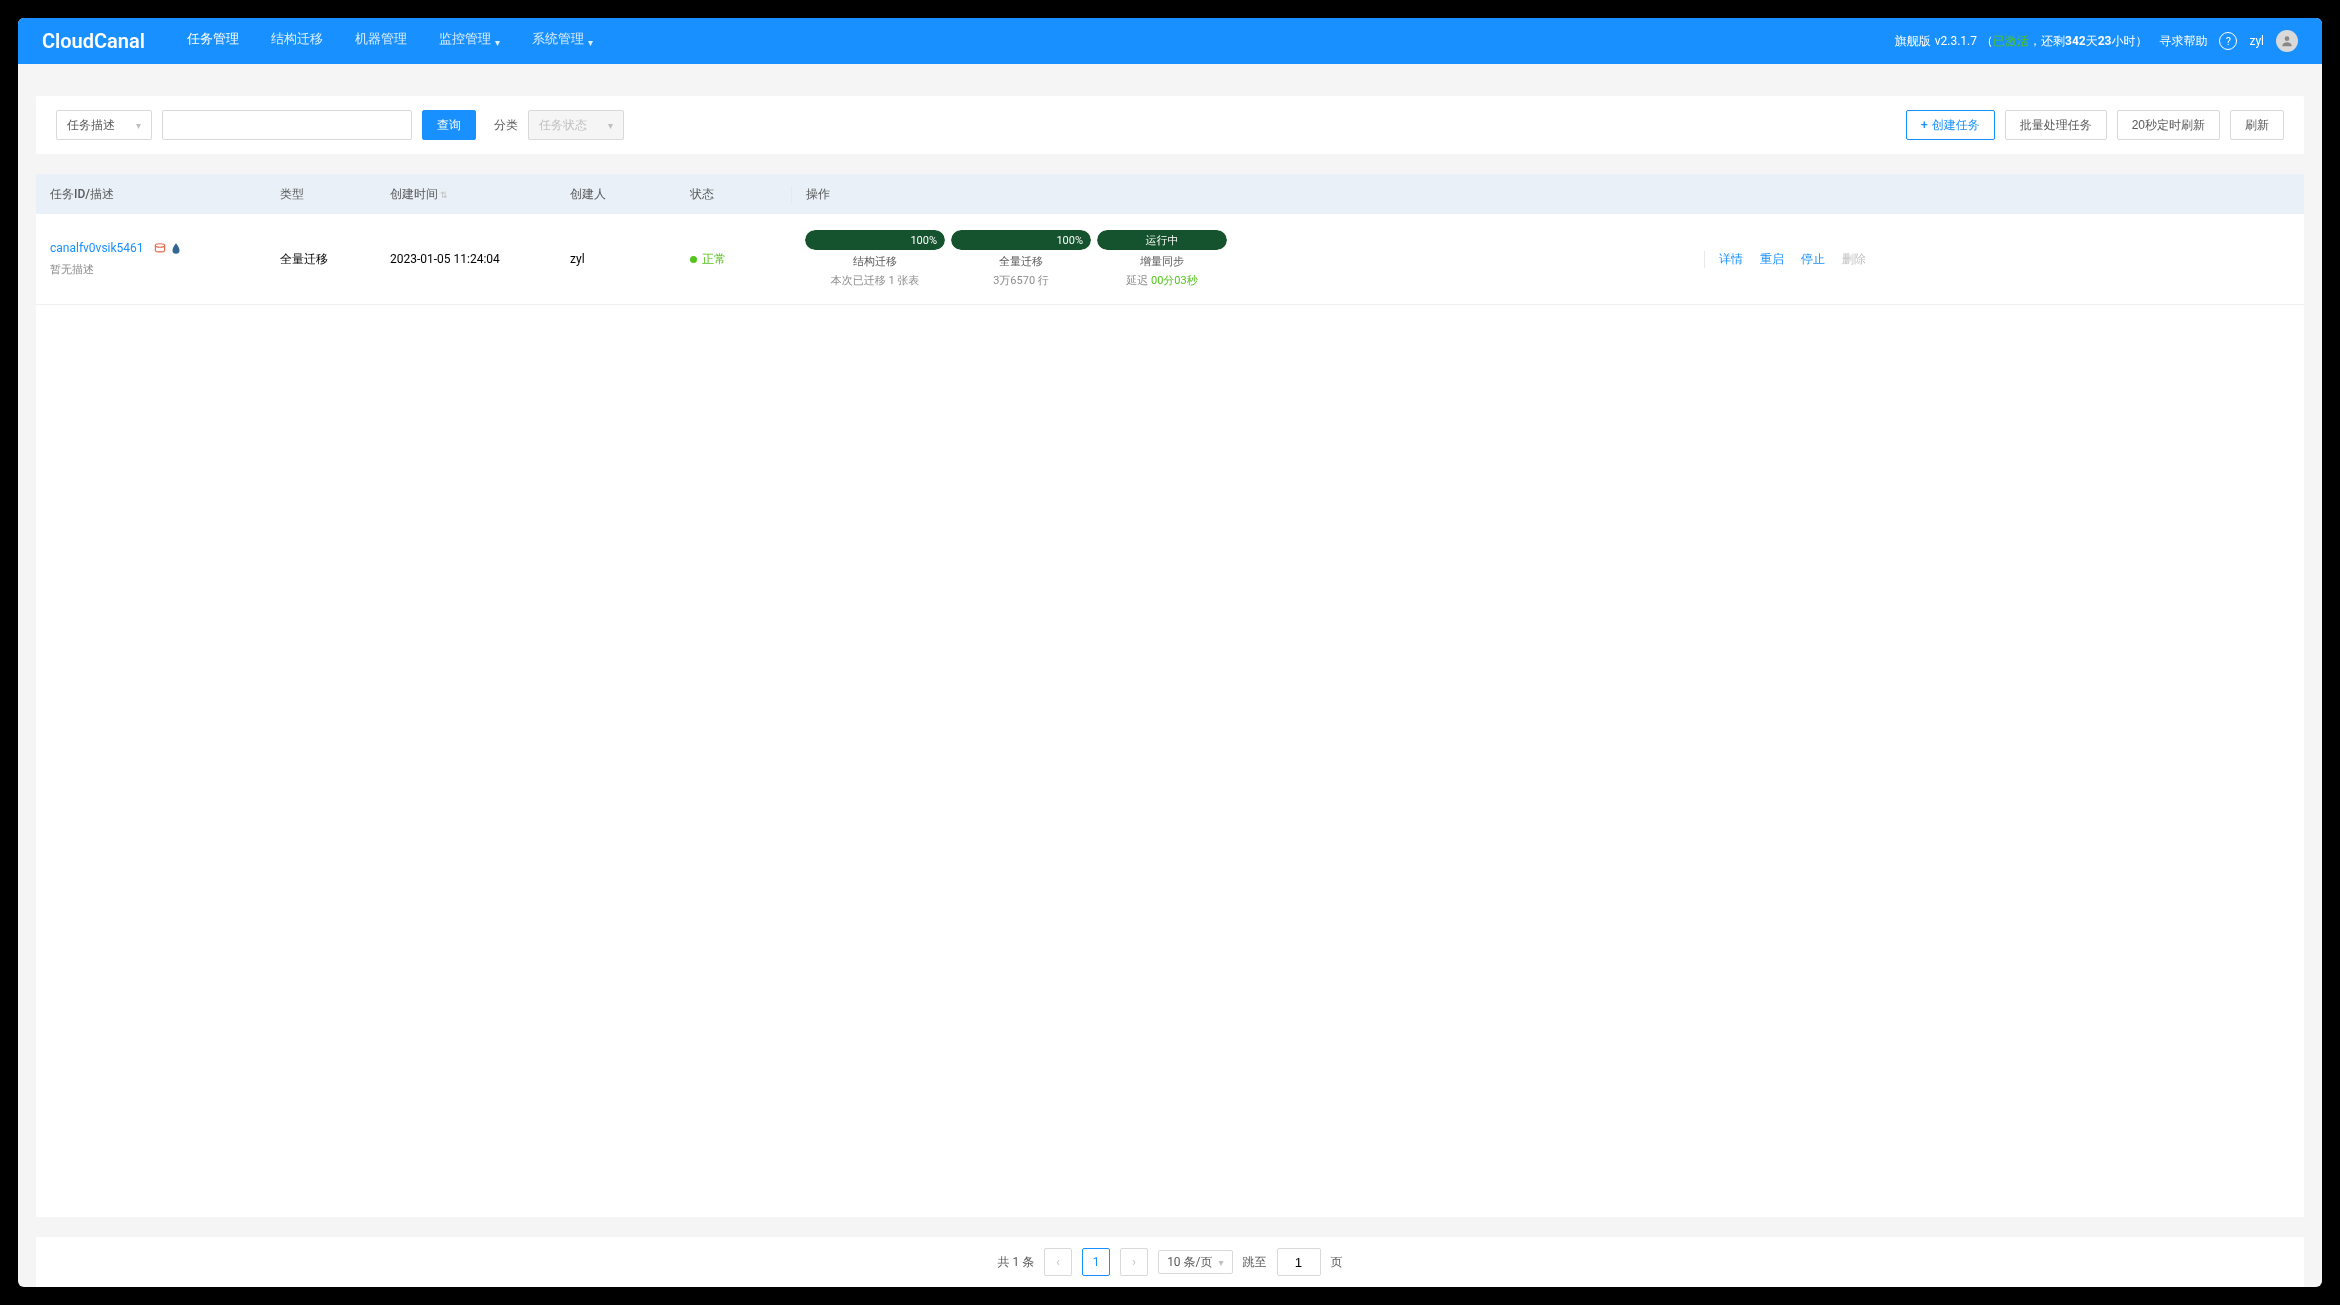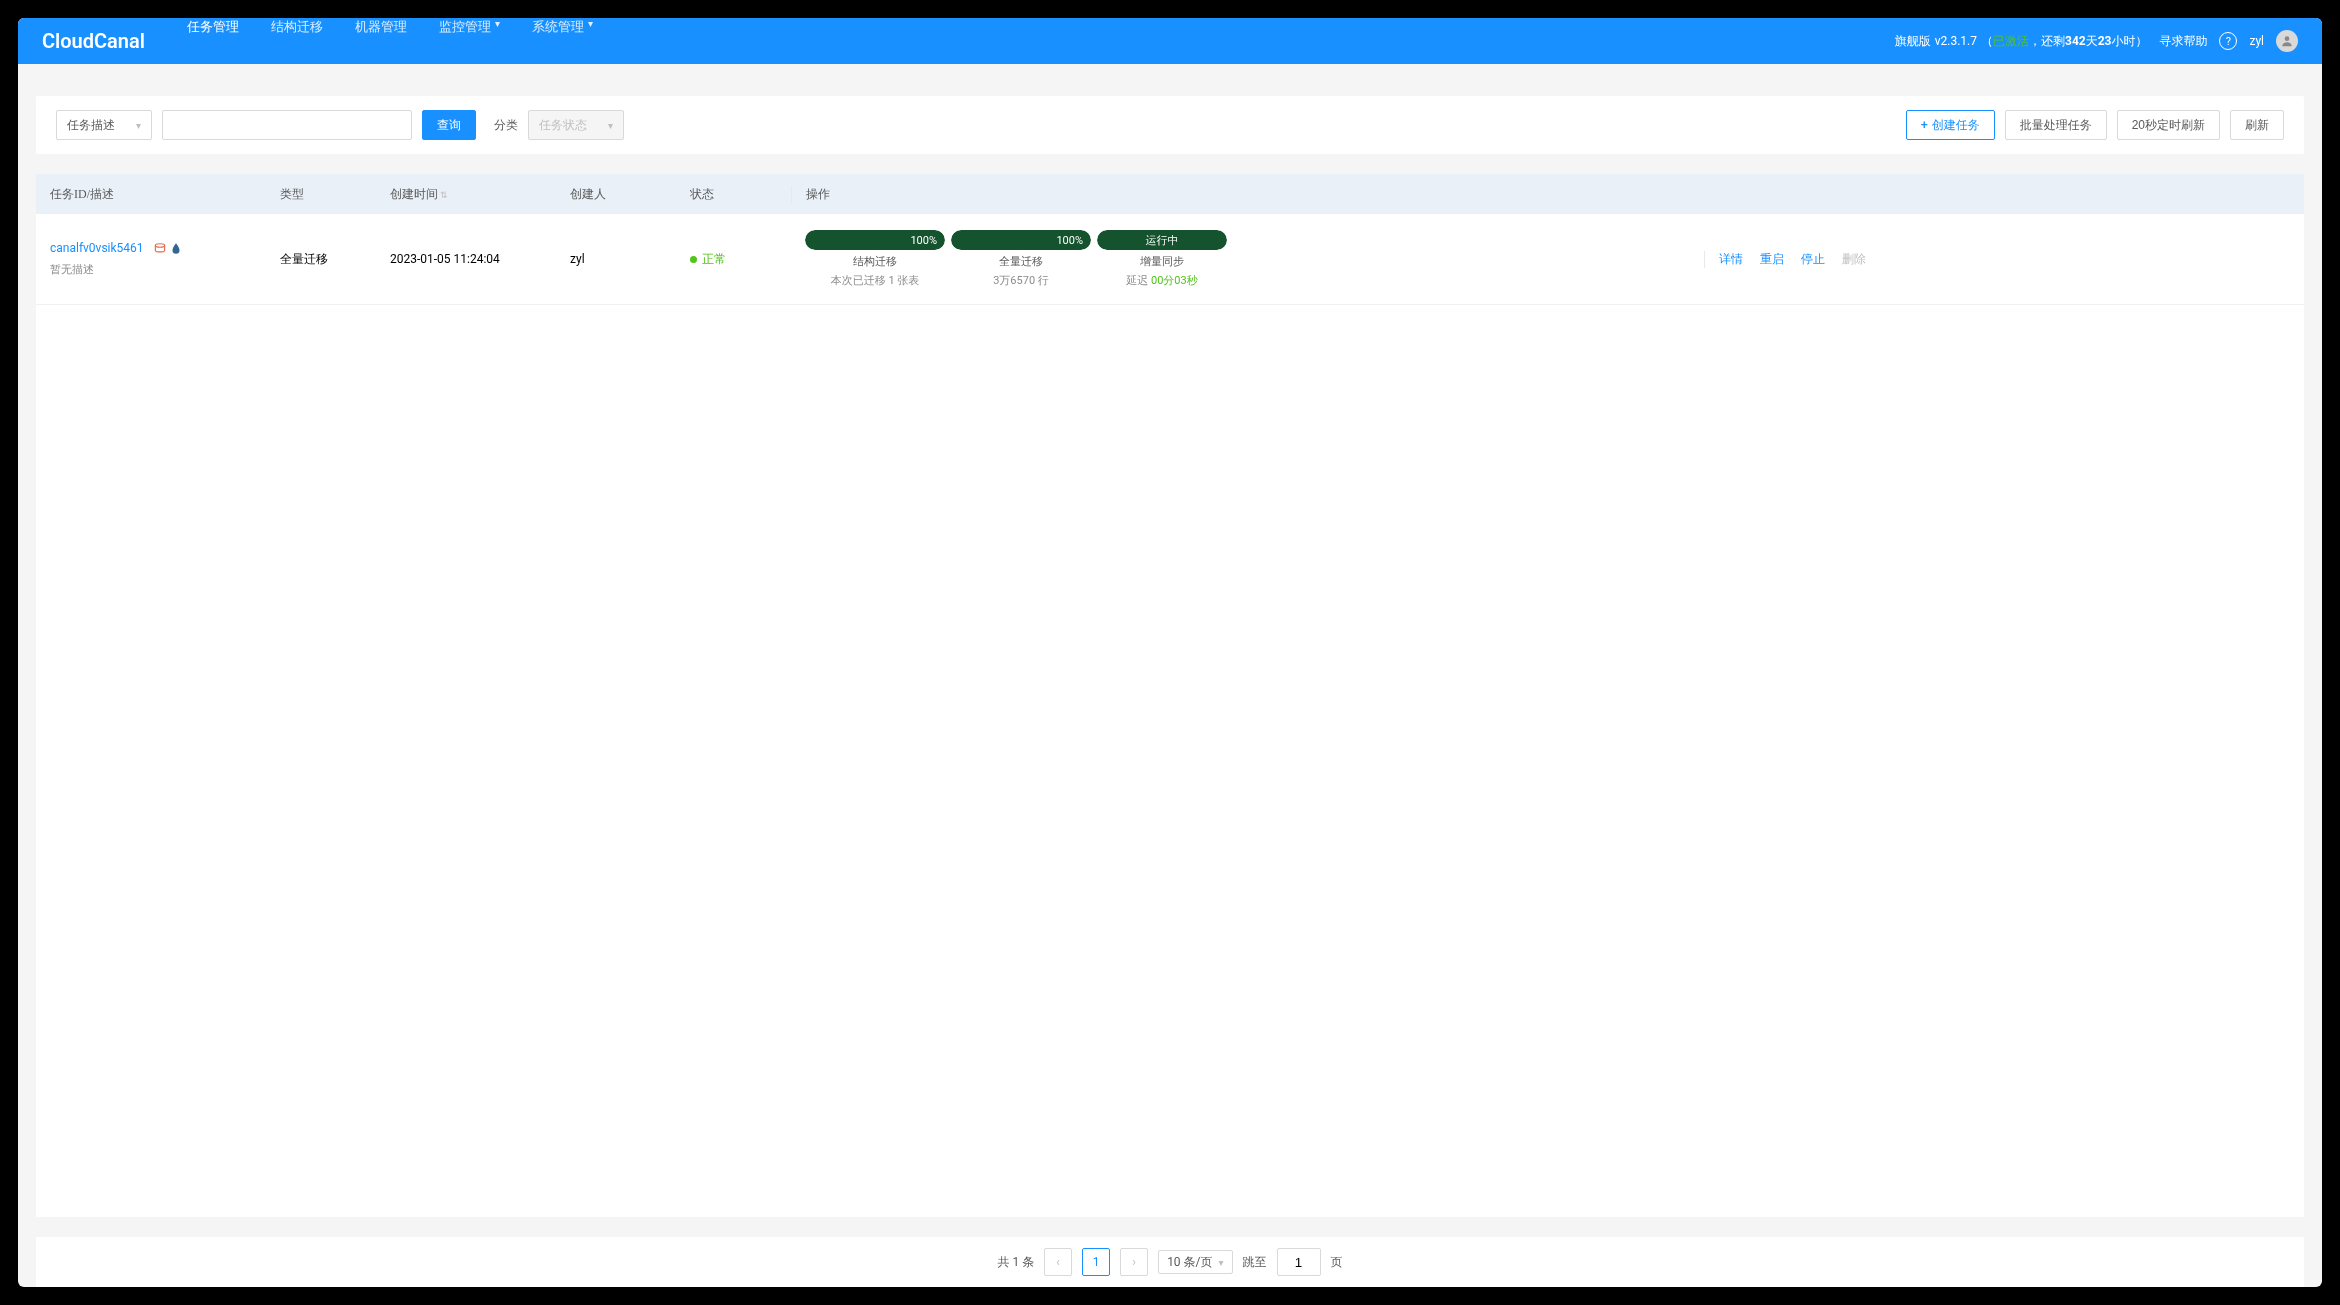--- a/index.html
+++ b/index.html
@@ -3,21 +3,21 @@
 <meta charset="utf-8">
 <style>
 * { margin: 0; padding: 0; box-sizing: border-box; }
 body { font-family: -apple-system, BlinkMacSystemFont, "Segoe UI", Roboto, "Helvetica Neue", Arial, sans-serif; font-size: 12px; background: #000; padding: 18px; }
 .app { background: #f5f5f5; width: 100%; height: 1269px; display: flex; flex-direction: column; border-radius: 6px; overflow: hidden; gap: 20px; }
 
 
 .header { background: #1890ff; height: 46px; display: flex; align-items: center; padding: 0 24px; color: #fff; }
 .logo { font-size: 20px; font-weight: 600; margin-right: 26px; }
 .nav { display: flex; gap: 0; }
-.nav-item { padding: 0 16px; height: 46px; display: flex; align-items: flex-start; font-size: 13px; cursor: pointer; color: rgba(255,255,255,0.85); }
+.nav-item { padding: 16px 16px; height: 46px; display: flex; align-items: flex-end; font-size: 13px; cursor: pointer; color: rgba(255,255,255,0.85); }
 .nav-item.active { color: #fff; font-weight: 500; }
 .caret { margin-left: 4px; font-size: 10px; }
 .header-right { margin-left: auto; display: flex; align-items: center; gap: 12px; font-size: 12px; }
 .version-info { display: flex; align-items: center; gap: 4px; }
 .green-txt { color: #52c41a; }
 .help-icon { width: 18px; height: 18px; border: 1.5px solid #fff; border-radius: 50%; display: flex; align-items: center; justify-content: center; font-size: 11px; }
 .avatar { width: 22px; height: 22px; border-radius: 50%; background: #d9d9d9; display: flex; align-items: center; justify-content: center; }
 
 
 .toolbar { background: #fff; padding: 14px 20px; margin: 12px 18px 0 18px; display: flex; align-items: center; gap: 10px; border-radius: 2px; }
@@ -26,21 +26,21 @@
 .input-box { border: 1px solid #d9d9d9; height: 30px; padding: 0 10px; background: #fff; border-radius: 2px; width: 250px; }
 .btn { height: 30px; padding: 0 14px; border: 1px solid #d9d9d9; background: #fff; border-radius: 2px; cursor: pointer; font-size: 12px; display: flex; align-items: center; color: #595959; }
 .btn-primary { background: #1890ff; border-color: #1890ff; color: #fff; }
 .btn-create { border-color: #1890ff; color: #1890ff; }
 .btn-create .plus { margin-right: 4px; font-weight: bold; }
 .label-txt { color: #595959; margin-left: 8px; }
 .toolbar-right { margin-left: auto; display: flex; gap: 10px; }
 
 
 .table-wrap { margin: 0 18px; background: #fff; flex: 1; display: flex; flex-direction: column; }
-.thead { display: flex; background: #e9f0f7; height: 40px; align-items: center; font-size: 12px; color: #595959; font-weight: 500; font-family: Liberation Serif, serif; }
+.thead { display: flex; background: #e9f0f7; height: 40px; align-items: center; font-size: 12px; color: #595959; font-weight: 500; }
 .th, .td { padding: 0 14px; }
 .col-id { width: 230px; }
 .col-type { width: 110px; }
 .col-time { width: 180px; }
 .col-creator { width: 120px; }
 .col-status { width: 115px; }
 .col-progress { flex: 1; }
 .col-actions { width: 600px; border-left: 1px solid #e8e8e8; }
 .sort-icon { font-size: 9px; color: #bfbfbf; margin-left: 2px; }
 

